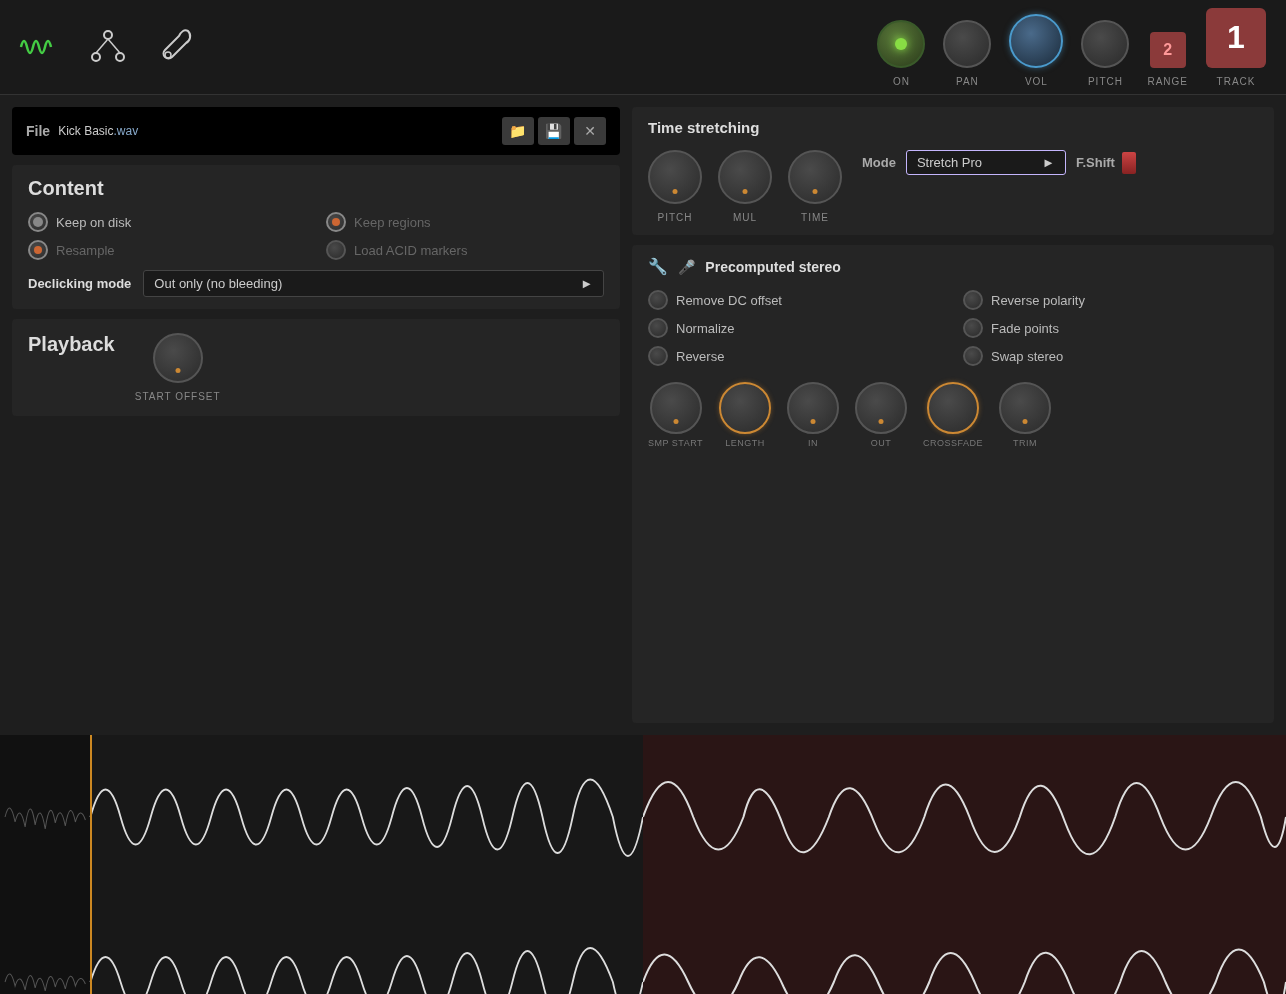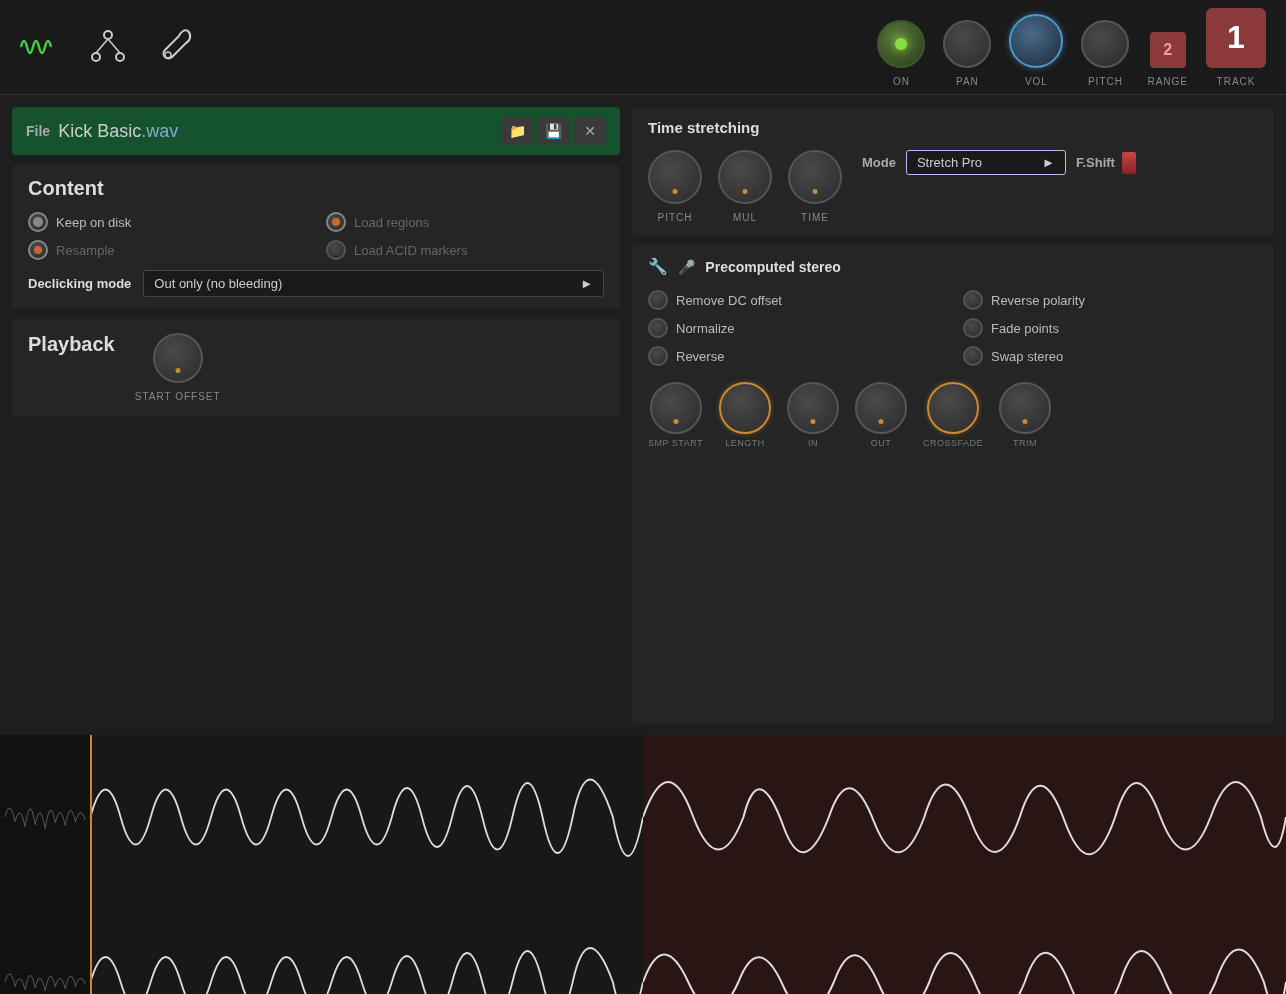--- a/index.html
+++ b/index.html
@@ -143,32 +143,32 @@
       background: #252525;
       border-radius: 4px;
       padding: 12px 16px;
     }
 
     
     .file-section {
       display: flex;
       align-items: center;
       gap: 8px;
-      background: #14532d;
+      background: #000000;
       padding: 10px 14px;
       border-radius: 4px;
     }
     .file-label {
       color: #aaa;
       font-size: 14px;
       font-weight: bold;
     }
     .file-name {
       color: #ccc;
-      font-size: 18px;
+      font-size: 12px;
     }
     .file-name .ext { color: #88aacc; }
     .file-icons {
       margin-left: auto;
       display: flex;
       gap: 4px;
     }
     .file-icon-btn {
       width: 32px; height: 28px;
       background: #3a3a3a;
@@ -572,21 +572,21 @@
           <div class="radio-circle active">
             <span style="width:10px;height:10px;border-radius:50%;background:#888;display:block;"></span>
           </div>
           <span class="radio-text">Keep on disk</span>
         </div>
 
         <div class="radio-item">
           <div class="radio-circle active">
             <span style="width:8px;height:8px;border-radius:50%;background:#cc6633;display:block;"></span>
           </div>
-          <span class="radio-text dim">Load regions</span>
+          <span class="radio-text dim">Keep regions</span>
         </div>
 
         <div class="radio-item">
           <div class="radio-circle active">
             <span style="width:8px;height:8px;border-radius:50%;background:#cc6633;display:block;"></span>
           </div>
           <span class="radio-text dim">Resample</span>
         </div>
 
         <div class="radio-item">

